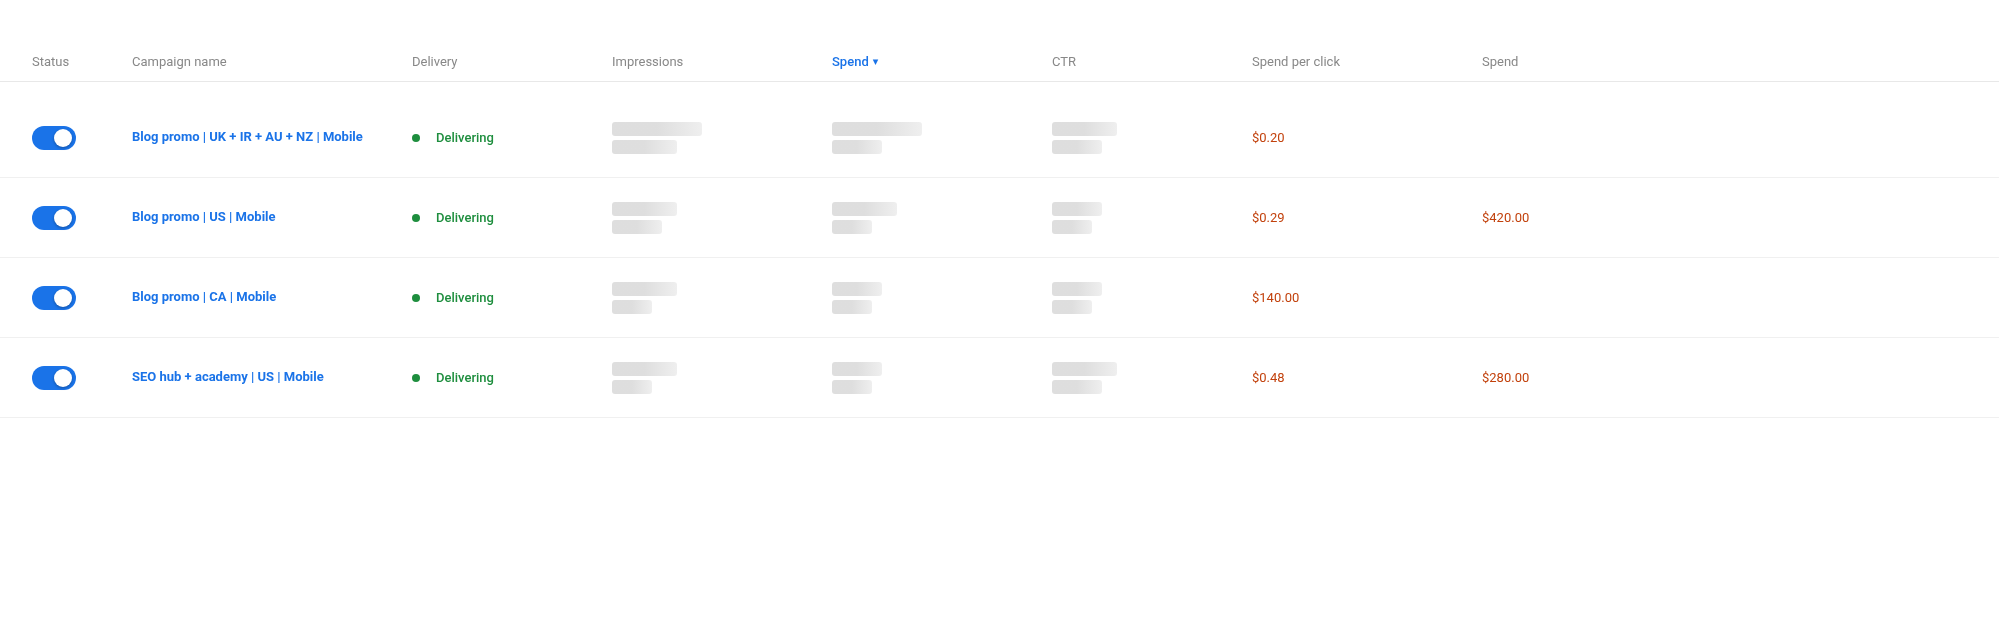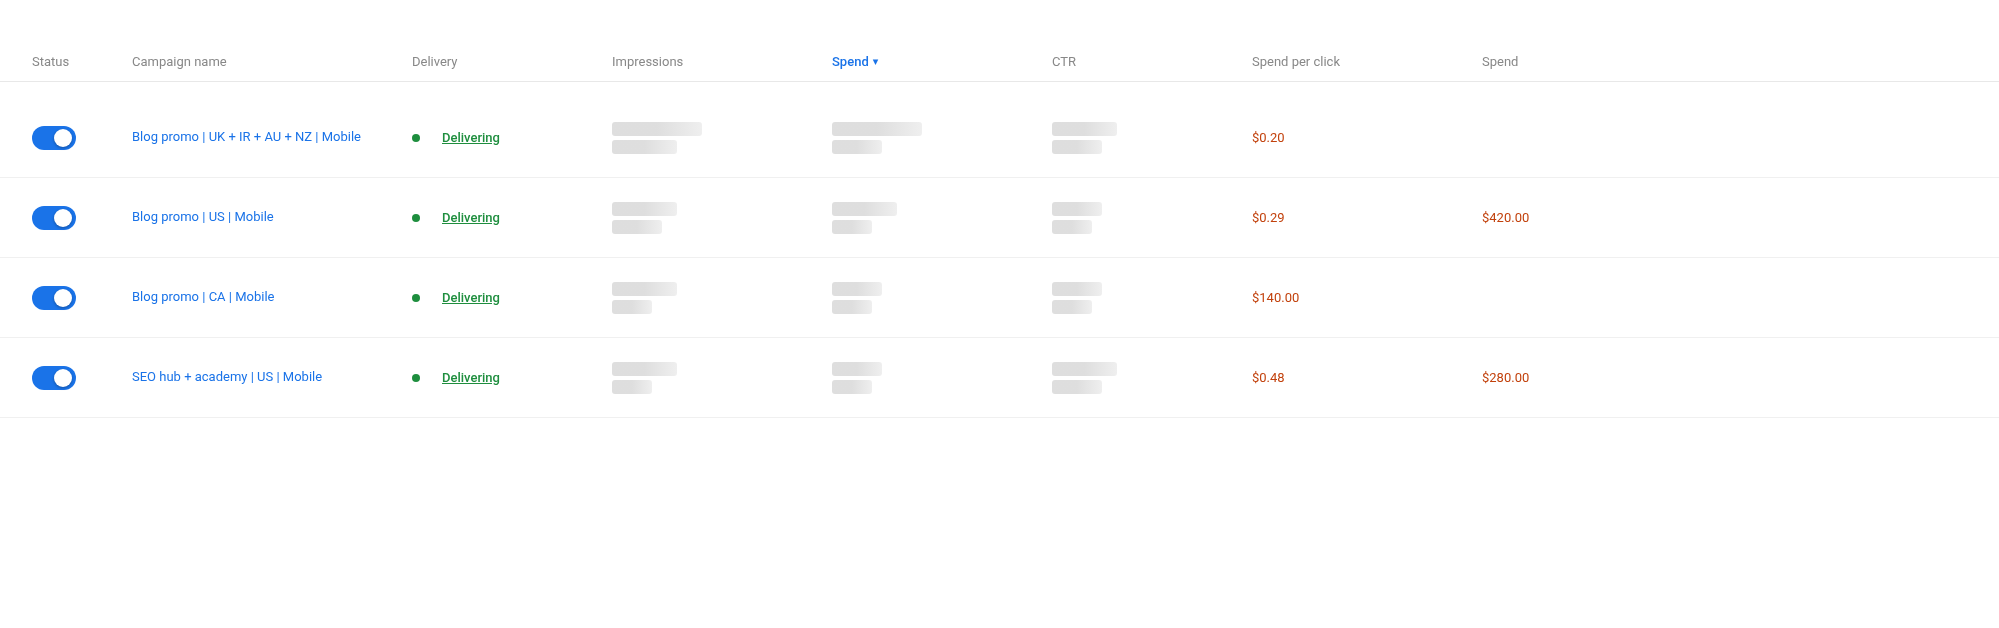--- a/index.html
+++ b/index.html
@@ -88,34 +88,33 @@
       height: 18px;
       background: white;
       border-radius: 50%;
       box-shadow: 0 1px 3px rgba(0,0,0,0.3);
     }
 
     
     .campaign-name {
       color: #1a73e8;
       font-size: 13px;
-      font-weight: 400;
+      font-weight: 700;
       line-height: 1.4;
       cursor: pointer;
     }
 
     
     .delivery-status {
       display: flex;
       align-items: center;
-      gap: 22px;
+      gap: 16px;
       color: #1e8e3e;
       font-size: 13px;
       font-weight: 500;
-      text-decoration: underline;
     }
 
     .status-dot {
       width: 8px;
       height: 8px;
       border-radius: 50%;
       background: #1e8e3e;
       flex-shrink: 0;
     }
 

